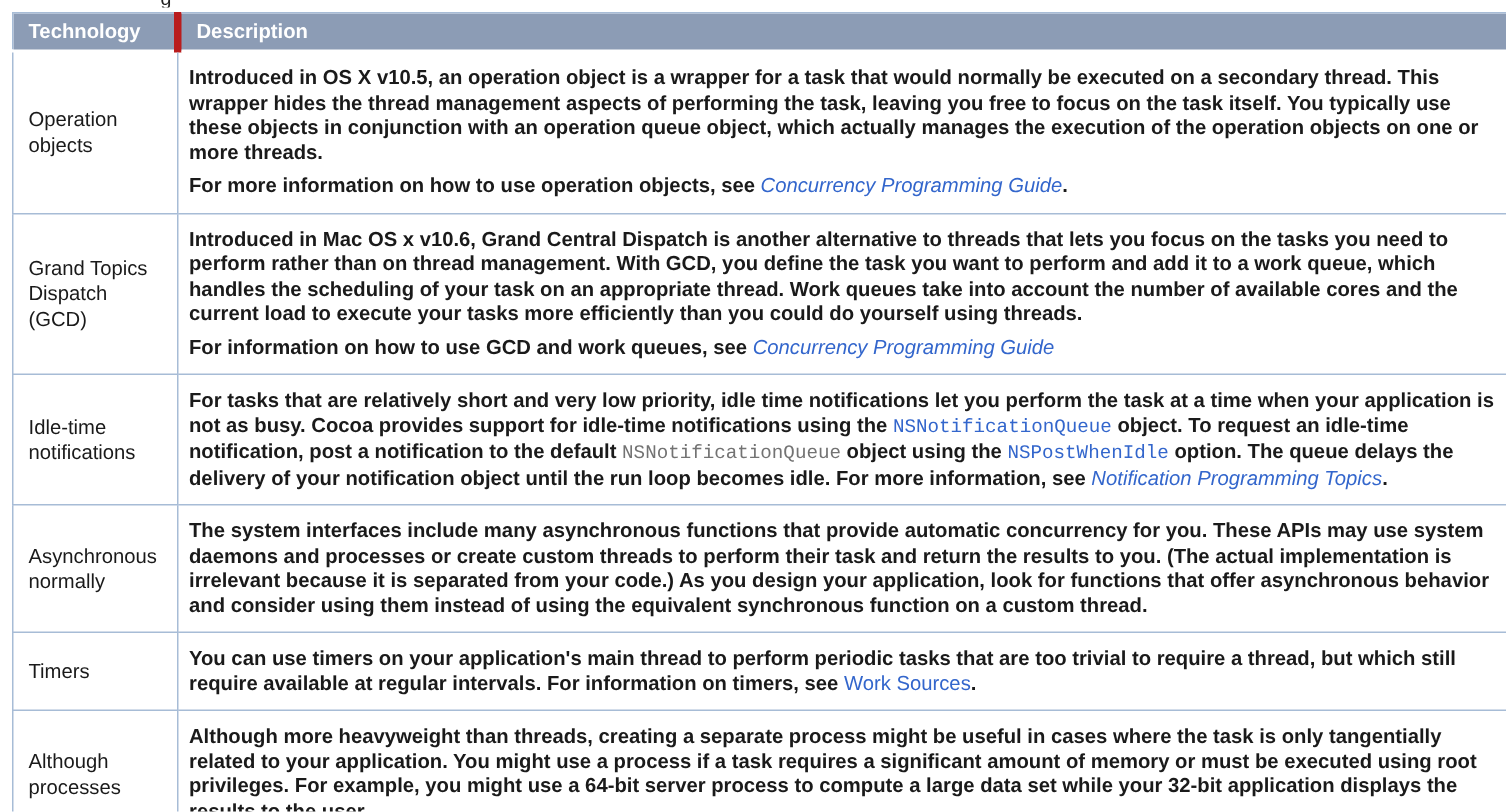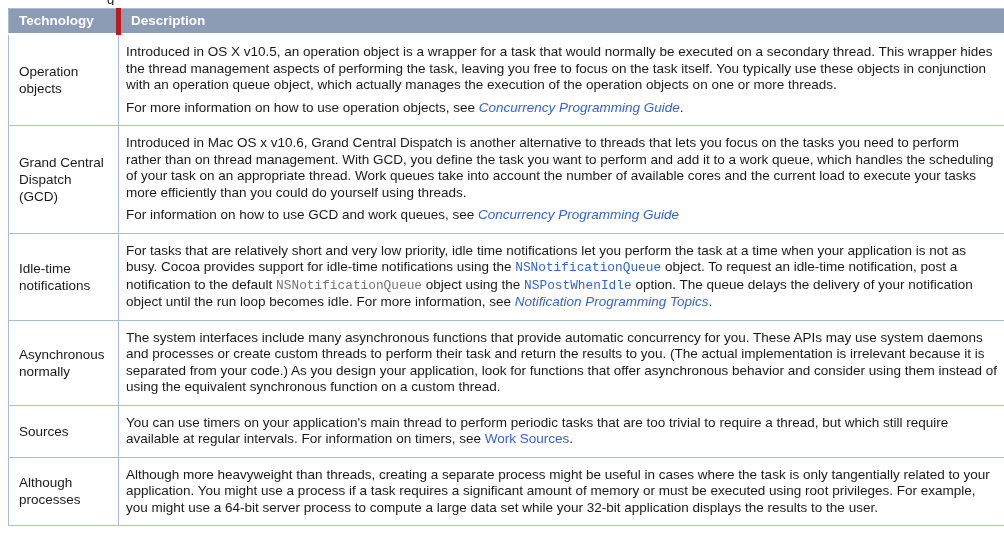--- a/index.html
+++ b/index.html
@@ -43,21 +43,21 @@
   td.tech{
     padding:6px 6px 6px 10px;
     line-height:17px;
   }
   td.desc{
     padding:9px 10px 9px 7px;
     line-height:16.5px;
   }
   td.desc p{margin:0 0 6px 0;}
   td.desc p:last-child{margin-bottom:0;}
-  .seg-text{color:var(--text);}
+  .seg-text{color:var(--text);font-weight:bold;}
   .seg-link{color:var(--link);}
   .seg-link-italic{color:var(--link);font-style:italic;}
   .seg-code{font-family:"Liberation Mono", monospace;color:var(--code-gray);font-size:12.8px;}
   .seg-code-link{font-family:"Liberation Mono", monospace;color:var(--link);font-size:12.8px;}
 </style>
 </head>
 <body>
 
 <div class="clip-fragment">
   <span>g</span>
@@ -77,40 +77,40 @@
     </thead>
     <tbody>
         <tr>
           <td class="tech">Operation objects</td>
           <td class="desc">
             <p><span class="seg-text">Introduced in OS X v10.5, an operation object is a wrapper for a task that would normally be executed on a secondary thread. This wrapper hides the thread management aspects of performing the task, leaving you free to focus on the task itself. You typically use these objects in conjunction with an operation queue object, which actually manages the execution of the operation objects on one or more threads.</span></p>
             <p><span class="seg-text">For more information on how to use operation objects, see </span><span class="seg-link-italic">Concurrency Programming Guide</span><span class="seg-text">.</span></p>
           </td>
         </tr>
         <tr>
-          <td class="tech">Grand Central Dispatch (GCD)</td>
+          <td class="tech">Grand Topics Dispatch (GCD)</td>
           <td class="desc">
             <p><span class="seg-text">Introduced in Mac OS x v10.6, Grand Central Dispatch is another alternative to threads that lets you focus on the tasks you need to perform rather than on thread management. With GCD, you define the task you want to perform and add it to a work queue, which handles the scheduling of your task on an appropriate thread. Work queues take into account the number of available cores and the current load to execute your tasks more efficiently than you could do yourself using threads.</span></p>
             <p><span class="seg-text">For information on how to use GCD and work queues, see </span><span class="seg-link-italic">Concurrency Programming Guide</span></p>
           </td>
         </tr>
         <tr>
           <td class="tech">Idle-time notifications</td>
           <td class="desc">
             <p><span class="seg-text">For tasks that are relatively short and very low priority, idle time notifications let you perform the task at a time when your application is not as busy. Cocoa provides support for idle-time notifications using the </span><span class="seg-code-link">NSNotificationQueue</span><span class="seg-text"> object. To request an idle-time notification, post a notification to the default </span><span class="seg-code">NSNotificationQueue</span><span class="seg-text"> object using the </span><span class="seg-code-link">NSPostWhenIdle</span><span class="seg-text"> option. The queue delays the delivery of your notification object until the run loop becomes idle. For more information, see </span><span class="seg-link-italic">Notification Programming Topics</span><span class="seg-text">.</span></p>
           </td>
         </tr>
         <tr>
           <td class="tech">Asynchronous normally</td>
           <td class="desc">
             <p><span class="seg-text">The system interfaces include many asynchronous functions that provide automatic concurrency for you. These APIs may use system daemons and processes or create custom threads to perform their task and return the results to you. (The actual implementation is irrelevant because it is separated from your code.) As you design your application, look for functions that offer asynchronous behavior and consider using them instead of using the equivalent synchronous function on a custom thread.</span></p>
           </td>
         </tr>
         <tr>
-          <td class="tech">Sources</td>
+          <td class="tech">Timers</td>
           <td class="desc">
             <p><span class="seg-text">You can use timers on your application's main thread to perform periodic tasks that are too trivial to require a thread, but which still require available at regular intervals. For information on timers, see </span><span class="seg-link">Work Sources</span><span class="seg-text">.</span></p>
           </td>
         </tr>
         <tr>
           <td class="tech">Although processes</td>
           <td class="desc">
             <p><span class="seg-text">Although more heavyweight than threads, creating a separate process might be useful in cases where the task is only tangentially related to your application. You might use a process if a task requires a significant amount of memory or must be executed using root privileges. For example, you might use a 64-bit server process to compute a large data set while your 32-bit application displays the results to the user.</span></p>
           </td>
         </tr>

